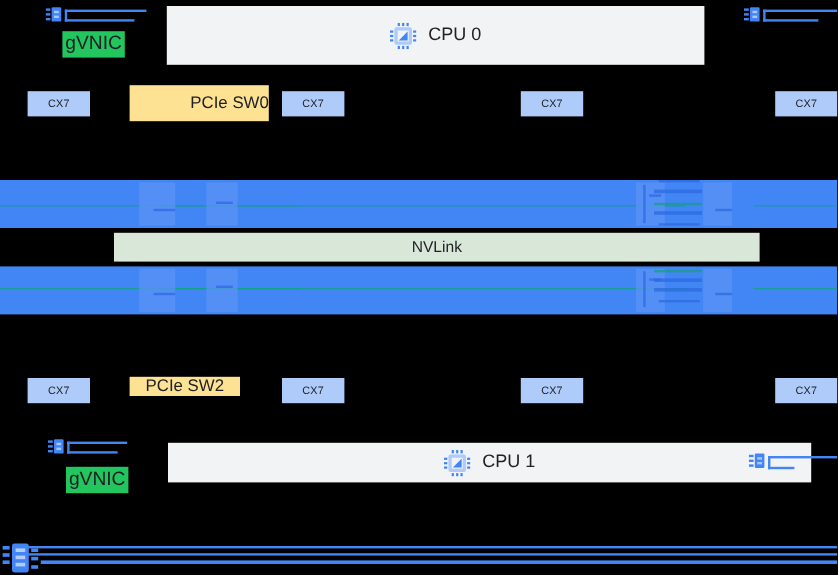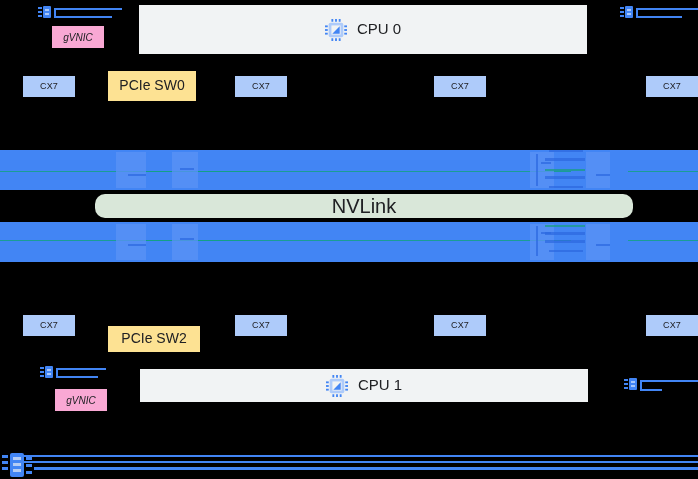--- a/index.html
+++ b/index.html
@@ -39,28 +39,26 @@
     background: #aecbfa;
     font-size: 9px;
     letter-spacing: .2px;
     align-items: center;
   }
   .node-pcie {
     background: #fde293;
     font-size: 14px;
   }
   .node-gvnic {
-    background: #f9a8d4;
-    font-size: 10px;
-    font-style: italic;
+    background: #22c55e;
+    font-size: 16px;
   }
   .node-nvlink {
     background: #d9e7d9;
-    font-size: 20px;
-    border-radius: 10px;
+    font-size: 13px;
   }
 
   
   .gpu-band {
     background: #4285f4;
   }
   .band-hairline {
     position: absolute;
     height: 1px;
     background: #13a185;
@@ -145,21 +143,21 @@
       <rect x="5" y="2" width="8" height="12" rx="1" fill="#4285f4"></rect>
       <rect x="7" y="5" width="4" height="2" fill="#ffffff" opacity=".55"></rect>
       <rect x="7" y="9" width="4" height="2" fill="#ffffff" opacity=".55"></rect>
     </svg>
   </span>
 
   <div class="node node-cx7 abs" style="left:23px; top:76px; width:52px; height:21px;">
     <span>CX7</span>
   </div>
 
-  <div class="node node-pcie abs" style="left:108px; top:71px; width:88px; height:30px;">
+  <div class="node node-pcie abs" style="left:108px; top:71px; width:116px; height:30px;justify-content:flex-end;">
     <span>PCIe SW0</span>
   </div>
 
   <div class="node node-cx7 abs" style="left:235px; top:76px; width:52px; height:21px;">
     <span>CX7</span>
   </div>
 
   <div class="node node-cx7 abs" style="left:434px; top:76px; width:52px; height:21px;">
     <span>CX7</span>
   </div>
@@ -217,21 +215,21 @@
     <div class="band-glyph dark" style="left:545px; top:10px; width:40px; height:3px;"></div>
     <div class="band-glyph dark" style="left:545px; top:18px; width:40px; height:3px;"></div>
     <div class="band-glyph dark" style="left:549px; top:28px; width:34px; height:2px;"></div>
     <div class="band-glyph dark" style="left:536px; top:4px;  width:2px;  height:30px;"></div>
   </div>
 
   <div class="node node-cx7 abs" style="left:23px; top:315px; width:52px; height:21px;">
     <span>CX7</span>
   </div>
 
-  <div class="node node-pcie abs" style="left:108px; top:326px; width:92px; height:26px;">
+  <div class="node node-pcie abs" style="left:108px; top:314px; width:92px; height:16px;">
     <span>PCIe SW2</span>
   </div>
 
   <div class="node node-cx7 abs" style="left:235px; top:315px; width:52px; height:21px;">
     <span>CX7</span>
   </div>
 
   <div class="node node-cx7 abs" style="left:434px; top:315px; width:52px; height:21px;">
     <span>CX7</span>
   </div>
@@ -252,21 +250,21 @@
       <rect x="5" y="2" width="8" height="12" rx="1" fill="#4285f4"></rect>
       <rect x="7" y="5" width="4" height="2" fill="#ffffff" opacity=".55"></rect>
       <rect x="7" y="9" width="4" height="2" fill="#ffffff" opacity=".55"></rect>
     </svg>
   </span>
 
   <div class="node node-gvnic abs" style="left:55px; top:389px; width:52px; height:22px;">
     <span>gVNIC</span>
   </div>
 
-  <div class="node node-cpu abs" style="left:140px; top:369px; width:448px; height:33px;">
+  <div class="node node-cpu abs" style="left:140px; top:369px; width:536px; height:33px;">
     <span class="icon chip-icon">
       <svg width="22" height="22" viewBox="0 0 24 24">
         <g fill="#4285f4">
           <rect x="7" y="0" width="2" height="3"></rect>
           <rect x="11" y="0" width="2" height="3"></rect>
           <rect x="15" y="0" width="2" height="3"></rect>
           <rect x="7" y="21" width="2" height="3"></rect>
           <rect x="11" y="21" width="2" height="3"></rect>
           <rect x="15" y="21" width="2" height="3"></rect>
           <rect x="0" y="7" width="3" height="2"></rect>

